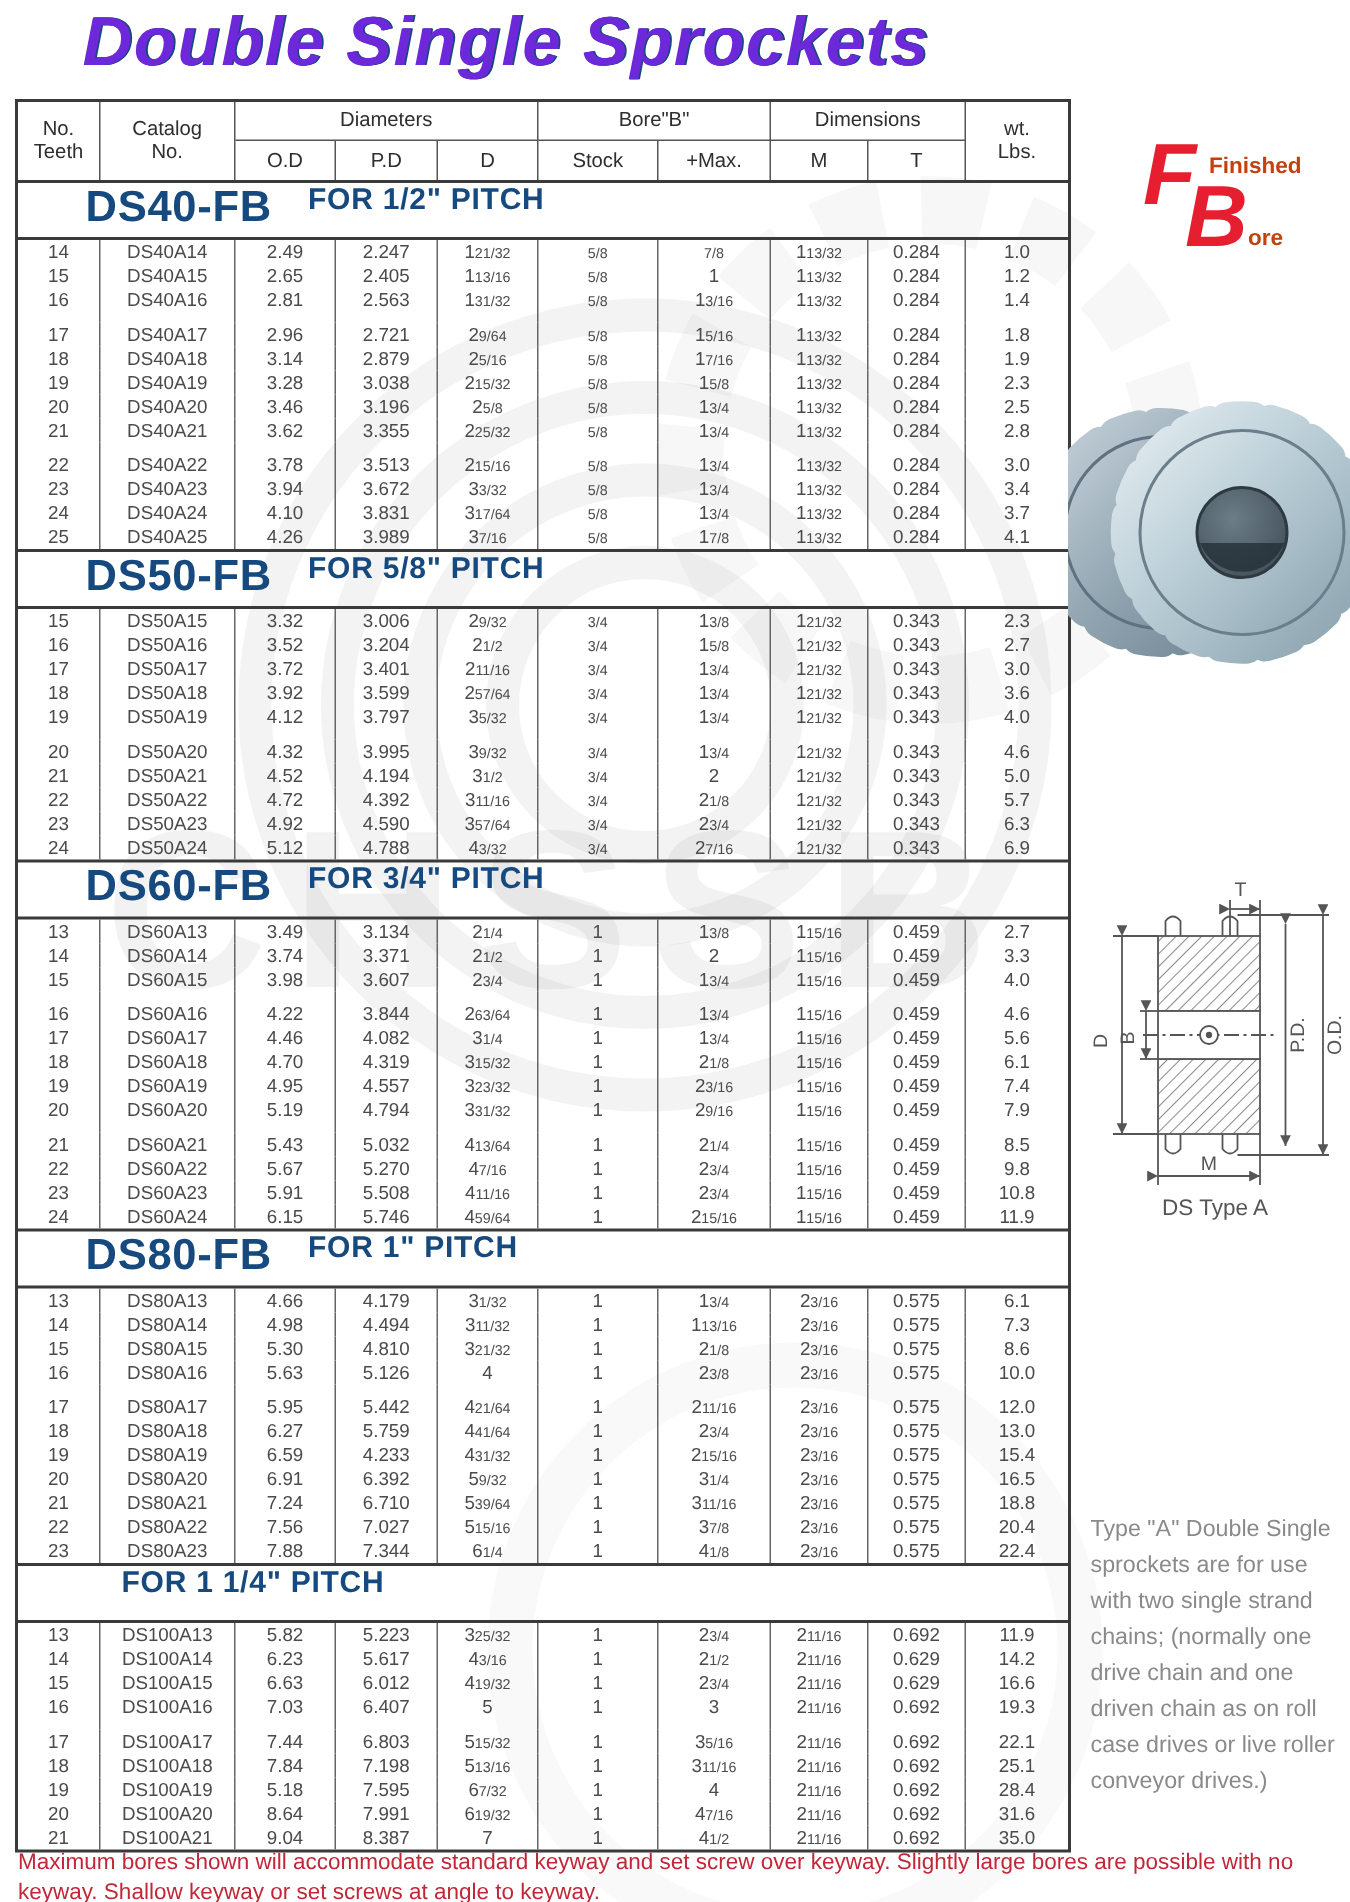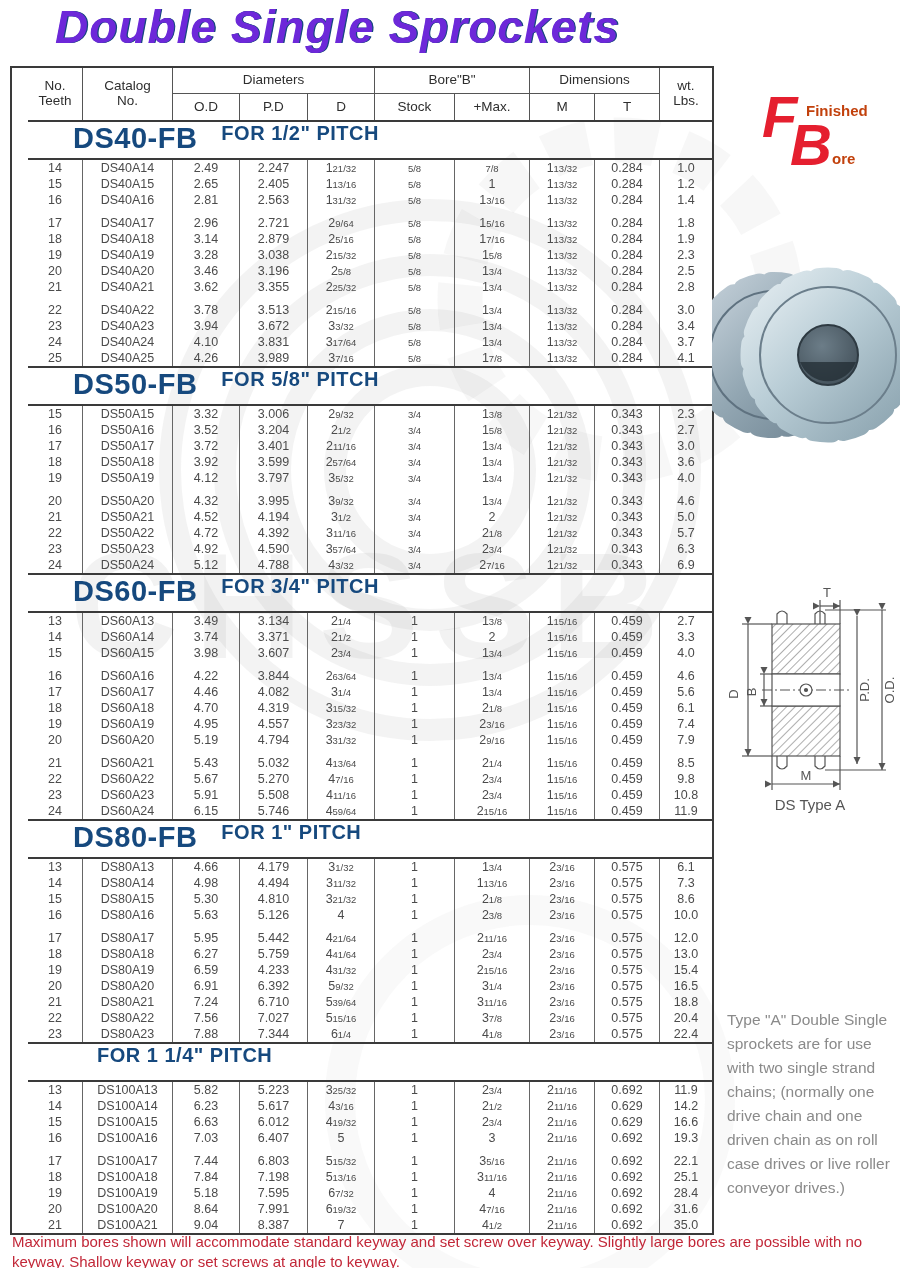--- a/index.html
+++ b/index.html
@@ -13,21 +13,21 @@
   #wm-svg { position:absolute; left:0; top:0; }
 
   
   #page-title { position:absolute; left:55px; top:0px; z-index:2;
                 font-size:46px; font-weight:900; font-style:italic;
                 color:#6d28d9; letter-spacing:1px; white-space:nowrap;
                 text-shadow:0.6px 0 0 #16497e, 1.2px 0 0 #16497e; }
 
   
   #sprocket-table { position:absolute; left:10px; top:66px; width:704px; z-index:1;
-                    border:2px solid #3a3a3a; background:transparent;padding-left:16px; }
+                    border:2px solid #3a3a3a; background:transparent; }
   :root { --cols:55px 90px 67px 68px 67px 80px 75px 65px 65px 1fr; }
 
   #thead { display:grid; grid-template-columns:var(--cols); grid-template-rows:26px 26px;
            font-size:13.5px; color:#2e2e2e; }
   .hc { display:flex; align-items:center; justify-content:center; text-align:center;
         border-right:1px solid #555; line-height:1.1; }
   .hc.last { border-right:none; }
   .hc.span2r { grid-row:1/3; flex-direction:column; }
   .hc.grp { border-bottom:1px solid #555; }
 

